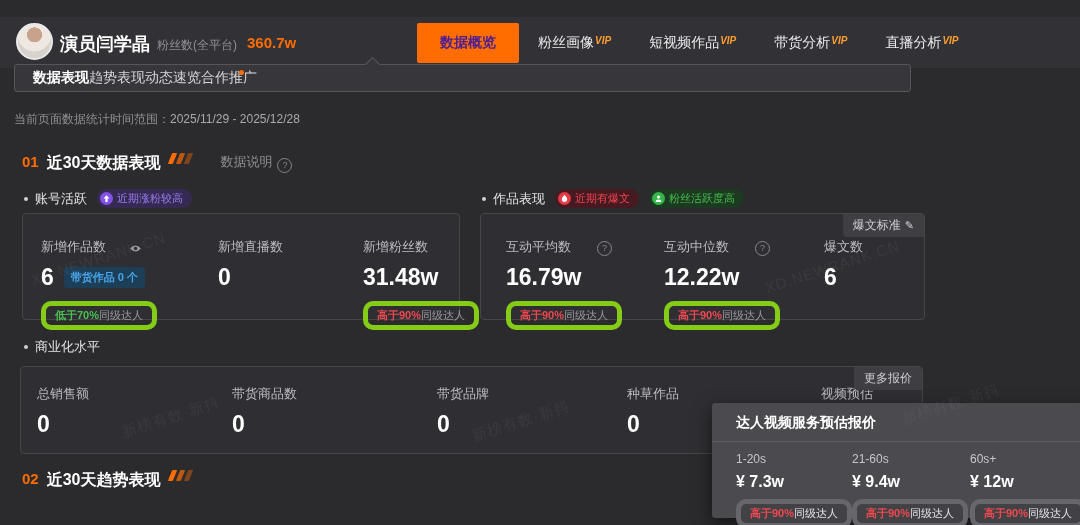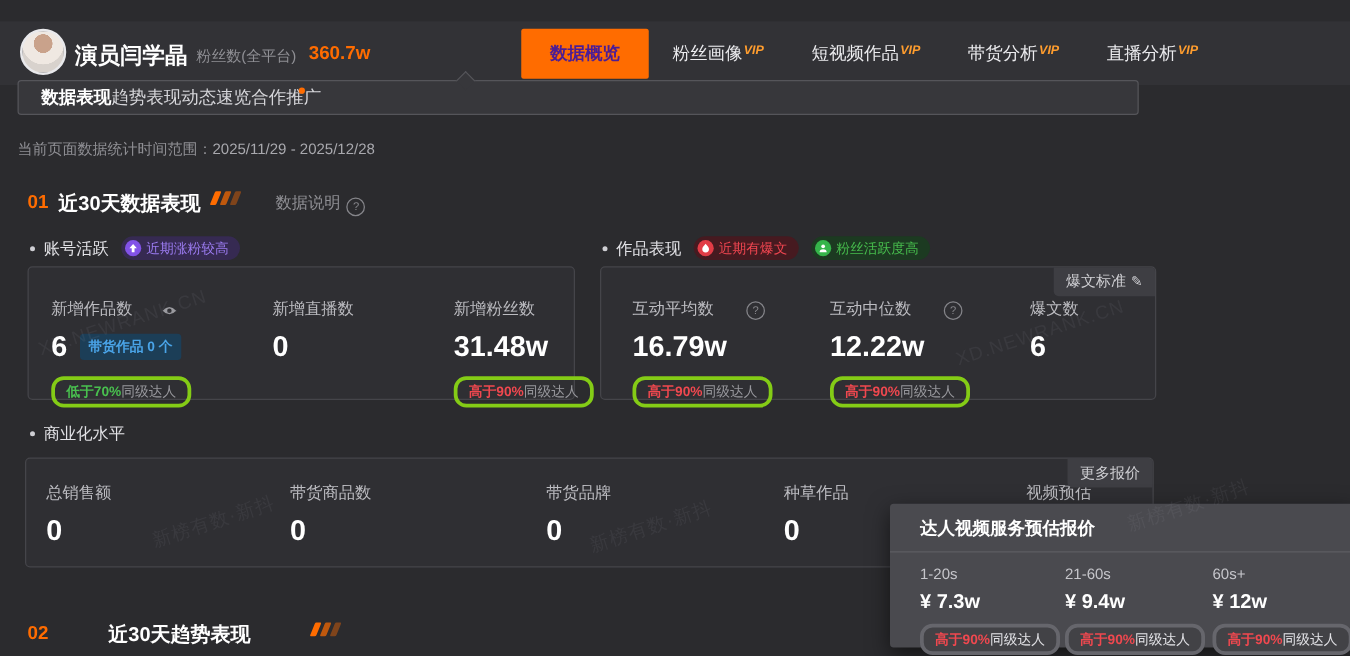--- a/index.html
+++ b/index.html
@@ -52,21 +52,21 @@
   .icircle{width:13px;height:13px;border-radius:50%;display:flex;align-items:center;justify-content:center;}
   .icircle svg{display:block;}
   .b-purple{background:#362a52;color:#9b7bf0;justify-content:flex-end;}.b-purple .icircle{background:#8252e8;}
   .b-red{background:#461a20;color:#ef4550;}.b-red .icircle{background:#e23c46;}
   .b-green{background:#1c3a21;color:#47bd4d;}.b-green .icircle{background:#35b54a;}
 
   
   .card{position:absolute;background:#2f2f33;border:1px solid #45454a;border-radius:4px;box-sizing:border-box;}
   .stat .lbl{font-size:13px;color:#bcbcc1;display:flex;align-items:flex-end;gap:21px;}
   .stat .val{font-size:23px;font-weight:bold;color:#ffffff;margin-top:8px;display:flex;align-items:center;gap:10px;}
-  .pill{display:inline-flex;align-items:center;border:3px solid #84cc16;border-radius:10px;
+  .pill{display:inline-flex;align-items:center;border:5px solid #84cc16;border-radius:10px;
         padding:2px 9px;font-size:11px;color:#98989d;margin-top:10px;white-space:nowrap;}
   .pill .lo{color:#49c04f;font-weight:bold;}
   .pill .hi{color:#f0484f;font-weight:bold;}
   .tag{background:#1c3e57;color:#4aa4e8;font-size:11px;font-weight:bold;padding:3px 7px;border-radius:3px;}
   .cornerbtn{position:absolute;top:0;right:0;background:#3e3e43;color:#cfcfd3;font-size:12px;
              padding:3px 10px;border-radius:0 3px 0 4px;cursor:pointer;display:flex;align-items:center;gap:4px;}
   .pencil{font-size:11px;color:#cfcfd3;}
 
   .acct-grid{display:grid;grid-template-columns:177px 145px 1fr;padding:24px 0 0 18px;}
   .works-grid{display:grid;grid-template-columns:158px 160px 1fr;padding:24px 0 0 25px;}
@@ -338,21 +338,21 @@
         <div class="lbl">60s+</div>
         <div class="val">¥ 12w</div>
         <div><span class="pill">
               <span class="hi">高于90%</span>
               <span>同级达人</span>
             </span></div>
       </div>
     </div>
   </div>
 
-  <div class="sechead" style="left:22px;top:498px;gap:40px;">
+  <div class="sechead" style="left:22px;top:470px;">
     <span class="secnum">02</span>
     <span class="sectitle">近30天趋势表现</span>
     <span class="ticks">
       <span class="tick"></span>
         <span class="tick t2"></span>
         <span class="tick t3"></span>
     </span>
   </div>
 
   <div class="wm" style="left:28px;top:250px;">XD.NEWRANK.CN</div>

